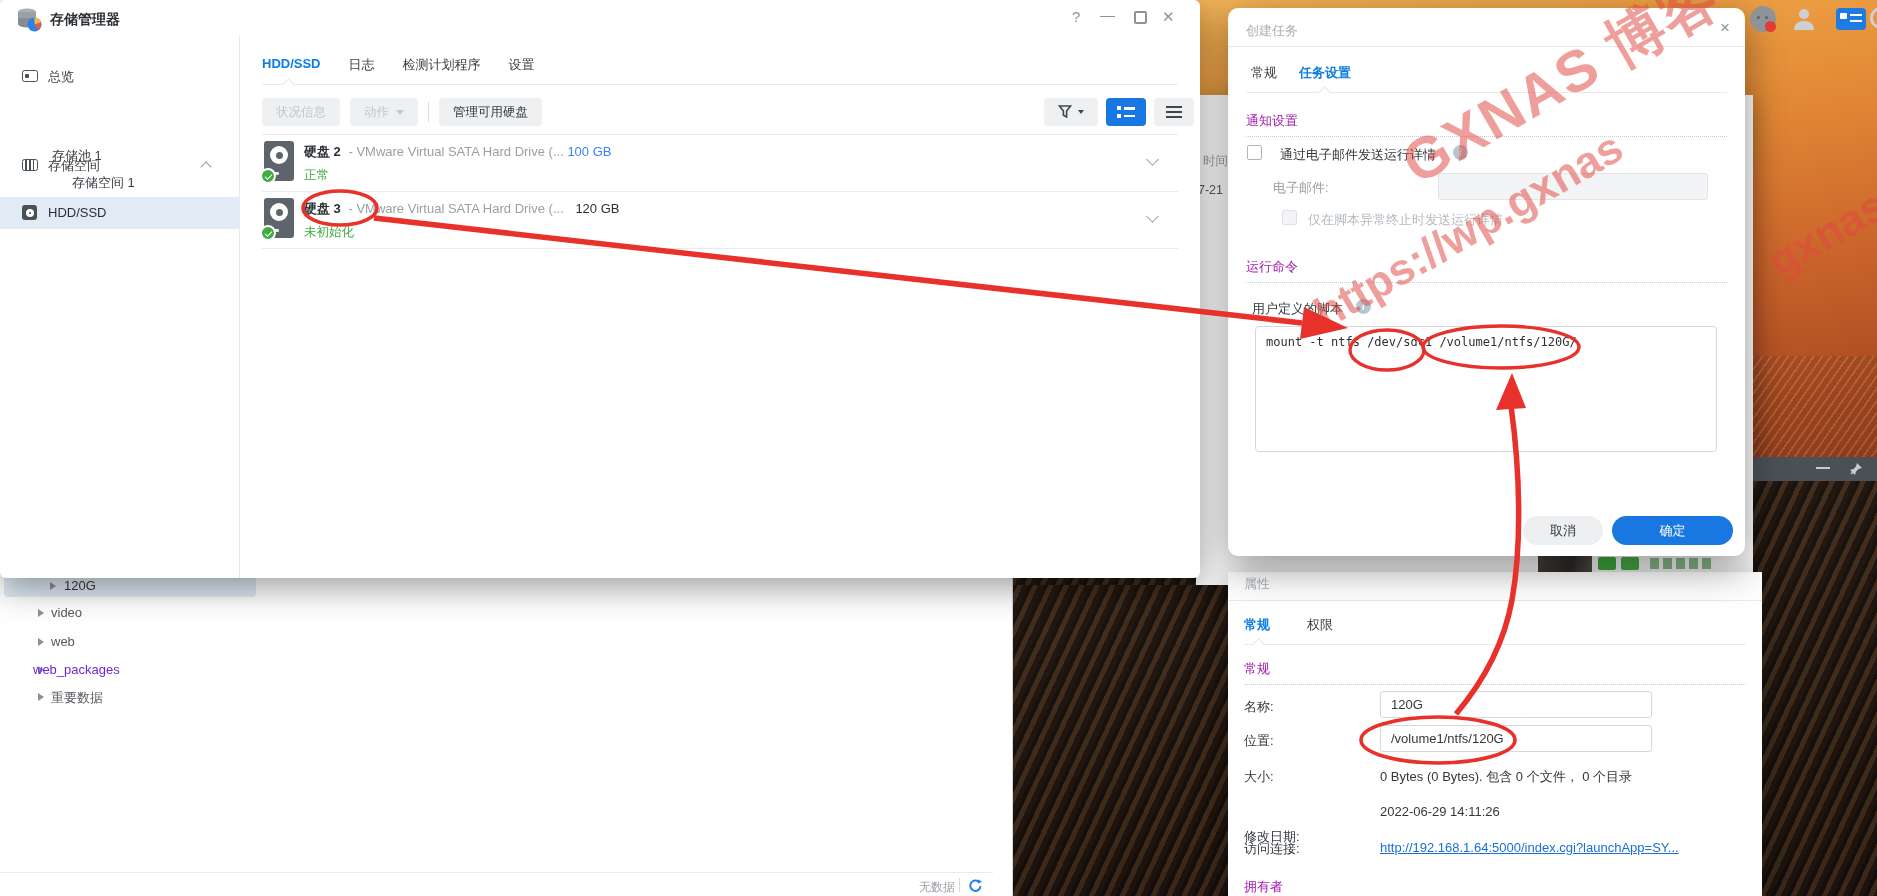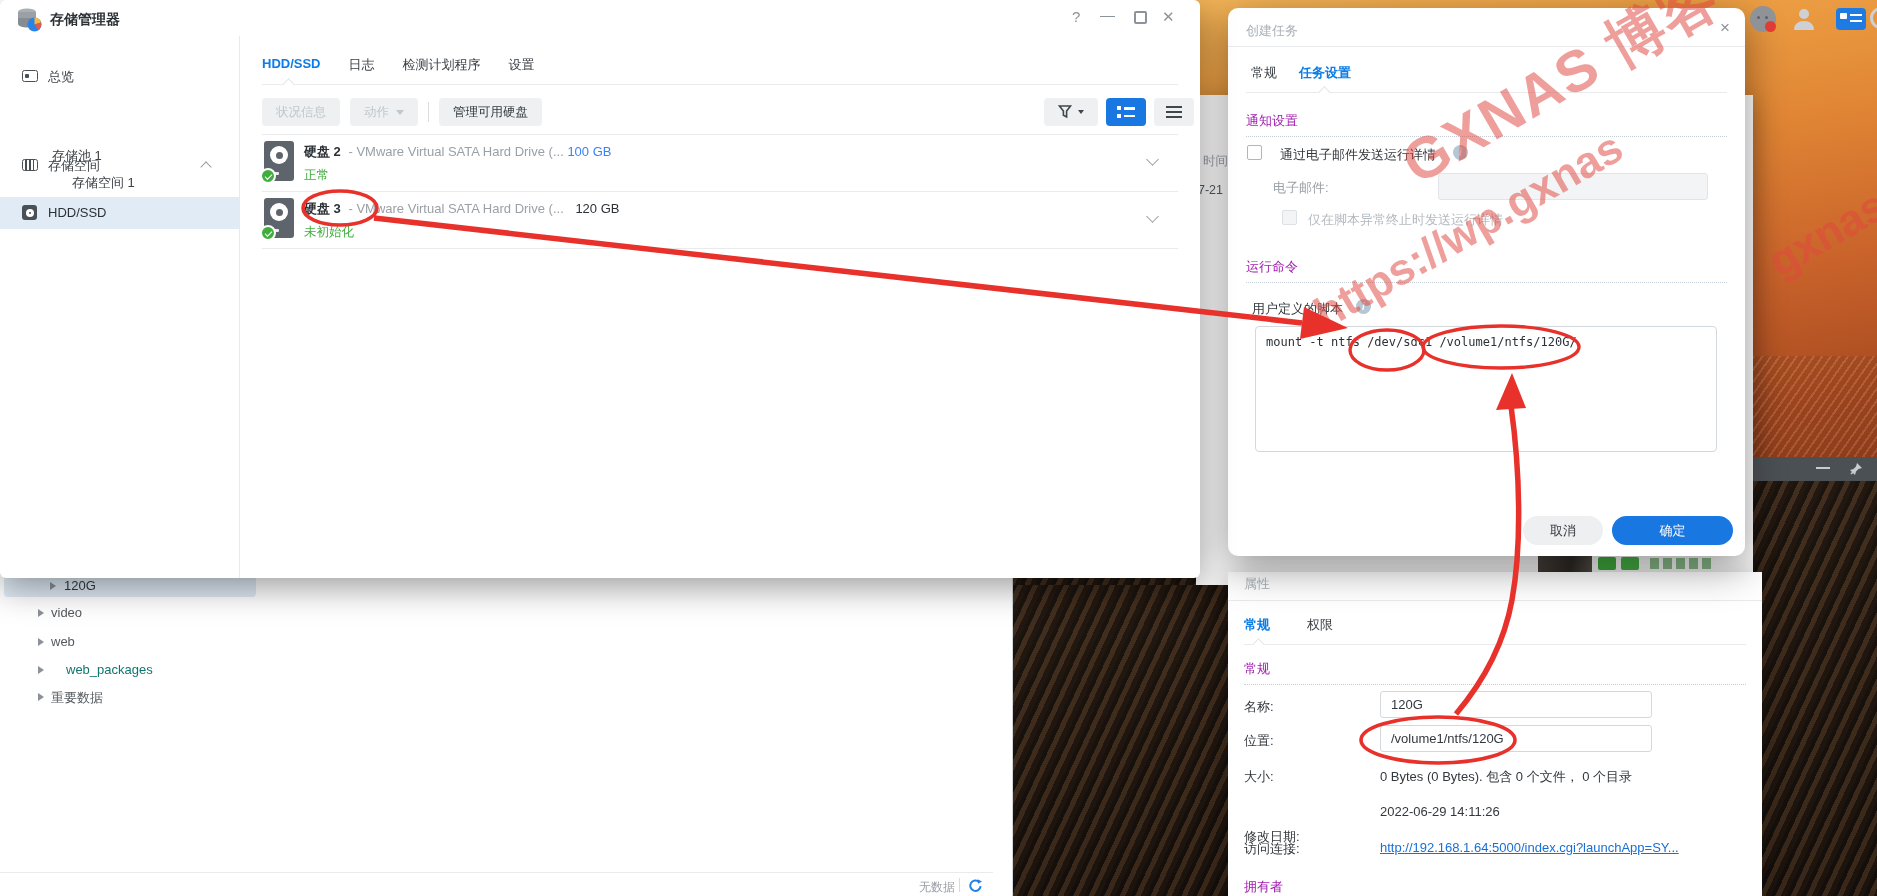--- a/index.html
+++ b/index.html
@@ -99,21 +99,21 @@
     <div class="abs" style="left:0;top:601px;width:256px;height:23px;">
       <span class="abs tri-right" style="left:38px;top:8px;"></span>
       <span class="abs" style="left:51px;top:4px;color:#555a5f;">video</span>
     </div>
     <div class="abs" style="left:0;top:630px;width:256px;height:23px;">
       <span class="abs tri-right" style="left:38px;top:8px;"></span>
       <span class="abs" style="left:51px;top:4px;color:#555a5f;">web</span>
     </div>
     <div class="abs" style="left:0;top:658px;width:256px;height:23px;">
       <span class="abs tri-right" style="left:38px;top:8px;"></span>
-      <span class="abs" style="left:66px;top:4px;color:#0f766e;">web_packages</span>
+      <span class="abs" style="left:33px;top:4px;color:#6d28d9;">web_packages</span>
     </div>
     <div class="abs" style="left:0;top:685px;width:256px;height:23px;">
       <span class="abs tri-right" style="left:38px;top:8px;"></span>
       <span class="abs" style="left:51px;top:4px;color:#555a5f;">重要数据</span>
     </div>
 
     <div class="abs divider" style="left:0;top:872px;width:993px;"></div>
     <span class="abs gray" style="left:919px;top:879px;font-size:12px;">无数据</span>
     <div class="abs" style="left:959px;top:878px;width:1px;height:14px;background:#d8dbde;"></div>
     <span class="abs" style="left:968px;top:878px;">

